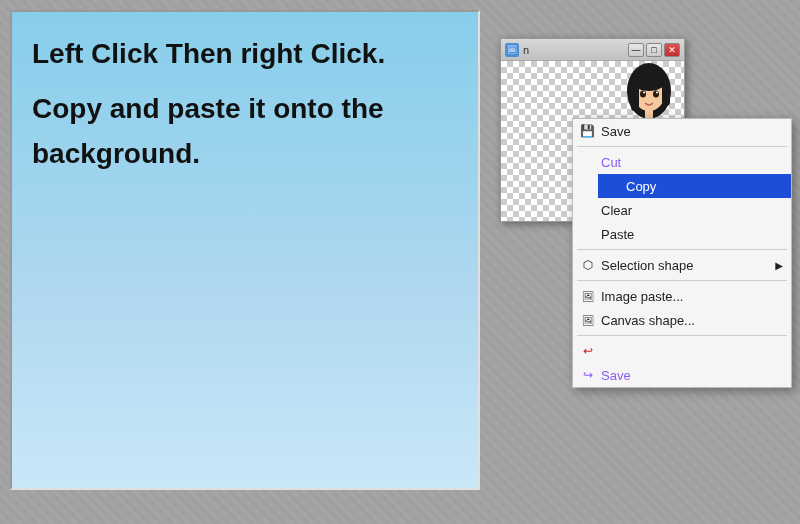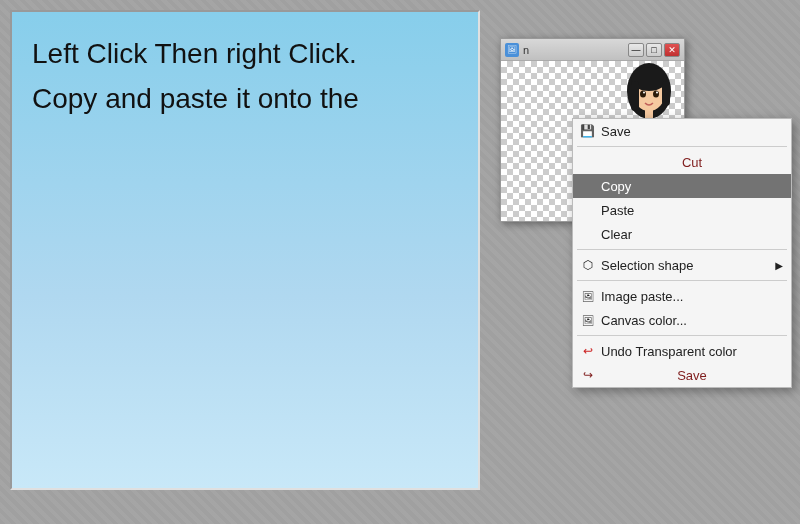--- a/index.html
+++ b/index.html
@@ -37,21 +37,21 @@
     }
 
     .instruction-text {
       position: absolute;
       top: 20px;
       left: 20px;
       font-family: 'Comic Sans MS', cursive, sans-serif;
       font-size: 28px;
       color: #111;
       line-height: 1.6;
-      font-weight: normal;
+      font-weight: bold;
     }
 
     
     .app-window {
       position: absolute;
       top: 38px;
       left: 500px;
       width: 185px;
       background: #f0f0f0;
       border: 1px solid #999;
@@ -134,28 +134,28 @@
       align-items: center;
       padding: 3px 8px 3px 28px;
       cursor: pointer;
       position: relative;
       color: #222;
       height: 24px;
       white-space: nowrap;
     }
 
     .menu-item.highlighted {
-      background: #737373;
+      background: #1d4ed8;
       color: white;
+      margin-left: 25px;
     }
 
     .menu-item.disabled {
-      color: #7f1d1d;
+      color: #8b5cf6;
       cursor: default;
-      justify-content: center;
     }
 
     .menu-separator {
       height: 1px;
       background: #ccc;
       margin: 3px 4px;
     }
 
     .menu-icon {
       position: absolute;
@@ -179,21 +179,22 @@
       width: 90px;
       height: 160px;
     }
   </style>
 </head>
 <body>
 
 <div class="canvas-area">
   <div class="instruction-text">
     <div>Left Click Then right Click.</div>
-    <div style="">Copy and paste it onto the</div>
+    <div style="margin-top:10px;">Copy and paste it onto the</div>
+    <div>background.</div>
   </div>
 </div>
 
 <div class="app-window">
   <div class="app-titlebar">
     <div class="titlebar-icon">🖼</div>
     <span class="titlebar-title">n</span>
     <div class="titlebar-buttons">
       <div class="tb-btn minimize">—</div>
       <div class="tb-btn maximize">□</div>
@@ -258,53 +259,52 @@
     <span>Cut</span>
   </div>
 
   <div class="menu-item highlighted">
     <span class="menu-icon"></span>
     <span>Copy</span>
   </div>
 
   <div class="menu-item">
     <span class="menu-icon"></span>
+    <span>Clear</span>
+  </div>
+
+  <div class="menu-item">
+    <span class="menu-icon"></span>
     <span>Paste</span>
-  </div>
-
-  <div class="menu-item">
-    <span class="menu-icon"></span>
-    <span>Clear</span>
   </div>
 
   <div class="menu-separator"></div>
 
   <div class="menu-item">
     <span class="menu-icon">⬡</span>
     <span>Selection shape</span>
     <span class="menu-arrow">▶</span>
   </div>
 
   <div class="menu-separator"></div>
 
   <div class="menu-item">
     <span class="menu-icon" style="font-size:10px;">🖼</span>
     <span>Image paste...</span>
   </div>
 
   <div class="menu-item">
     <span class="menu-icon" style="font-size:10px;">🖼</span>
-    <span>Canvas color...</span>
+    <span>Canvas shape...</span>
   </div>
 
 
   <div class="menu-separator"></div>
 
   <div class="menu-item">
     <span class="menu-icon" style="color:#cc2222;">↩</span>
-    <span>Undo Transparent color</span>
   </div>
 
   <div class="menu-item disabled">
     <span class="menu-icon">↪</span>
     <span>Save</span>
   </div>
 </div>
 
 </body></html>

